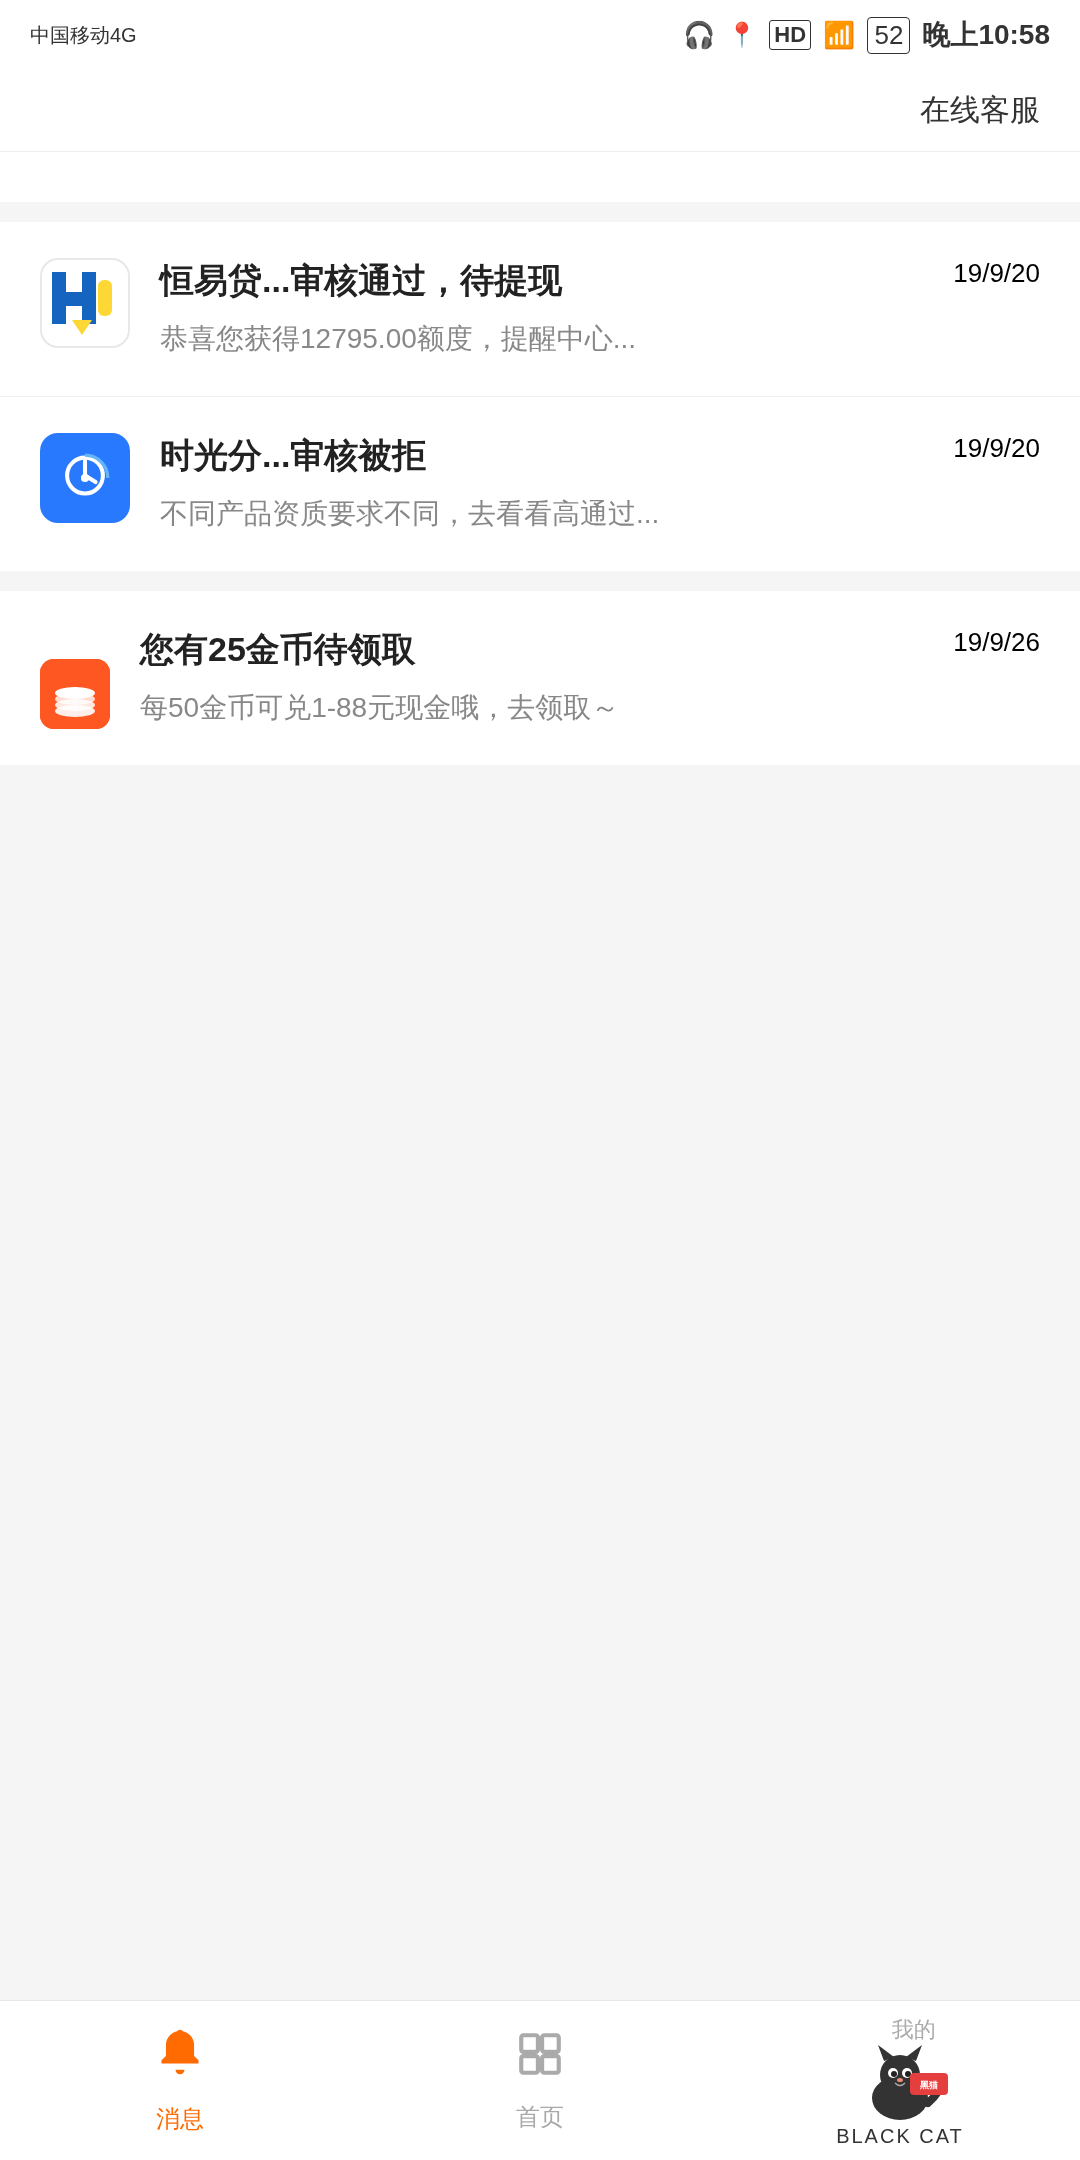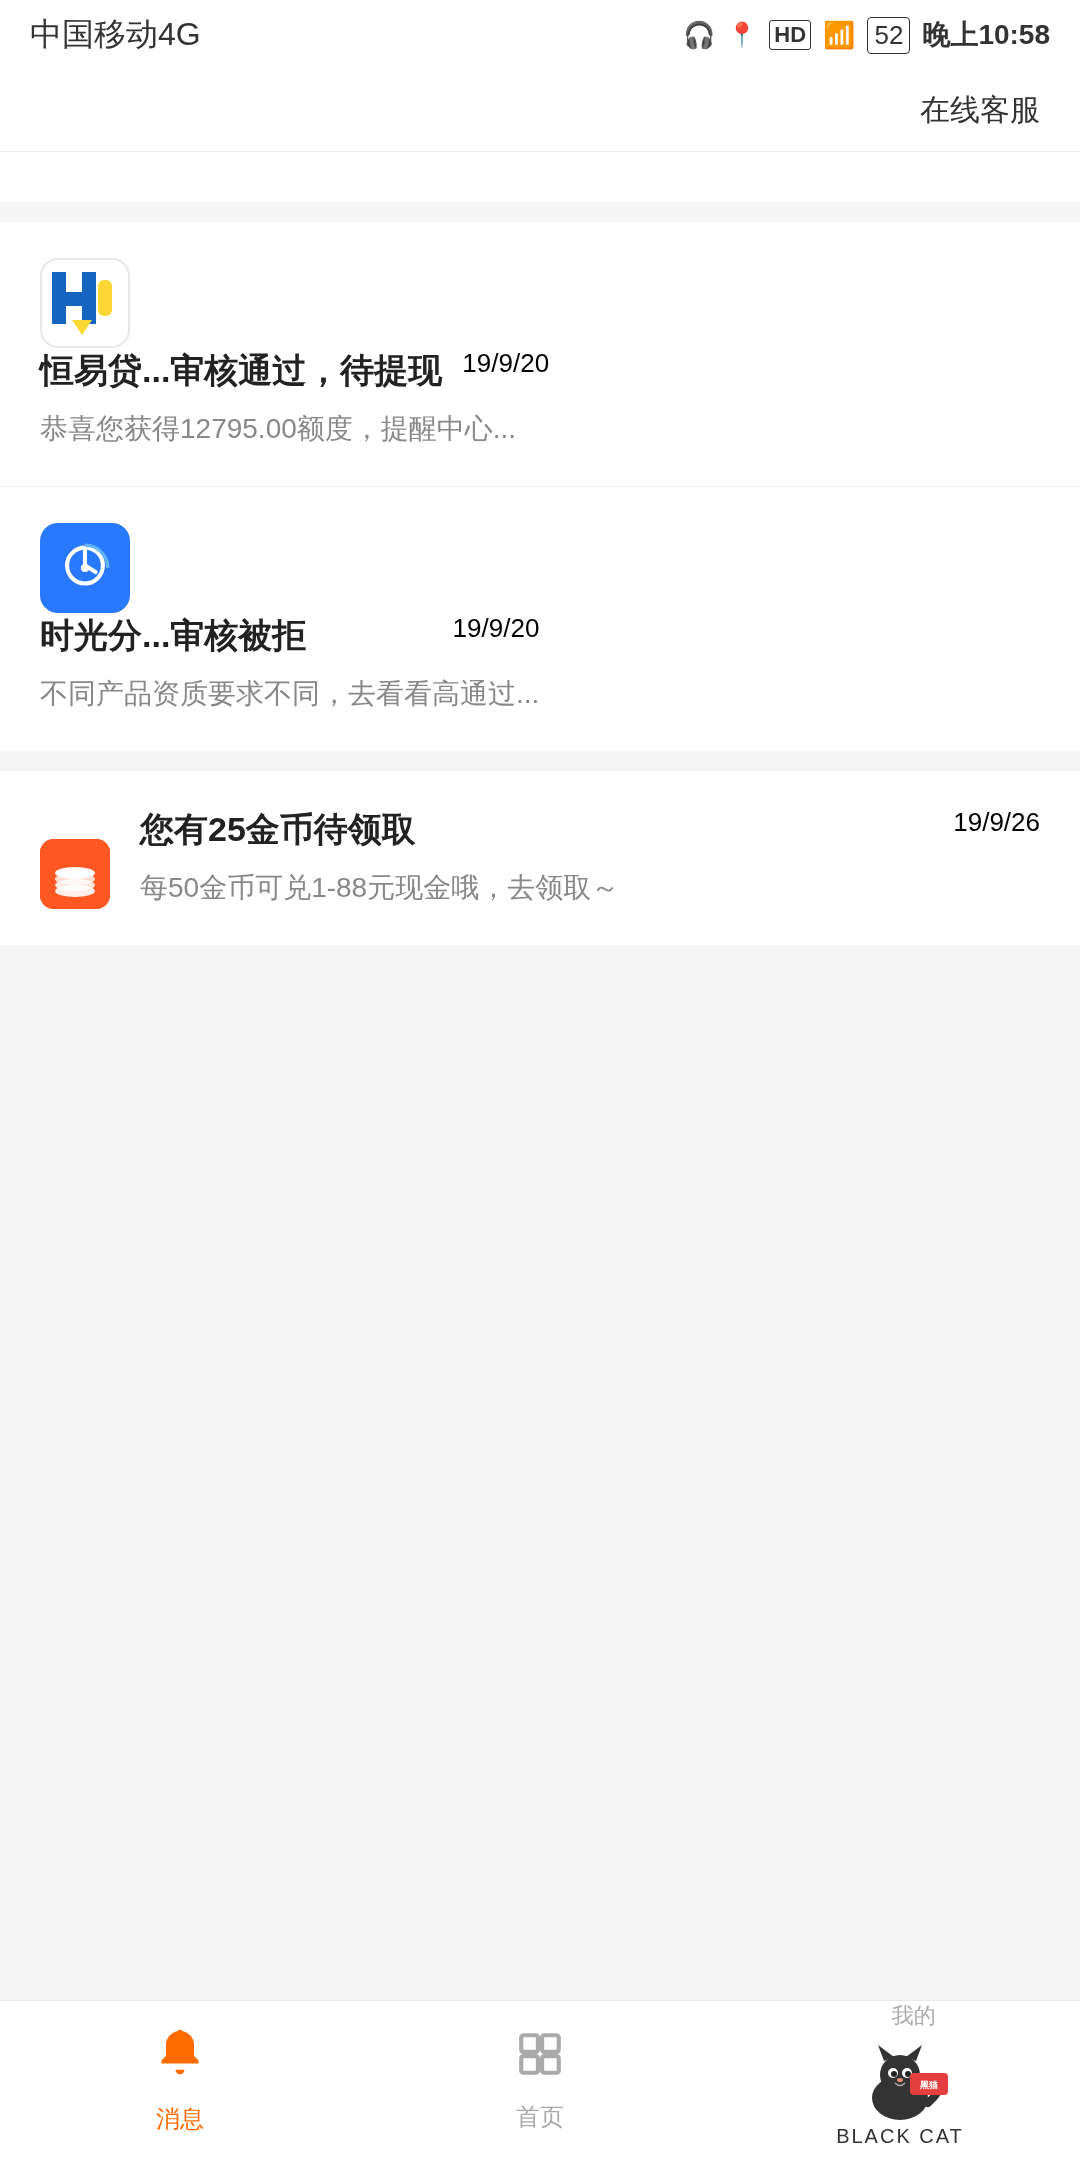--- a/index.html
+++ b/index.html
@@ -19,21 +19,21 @@
       width: 100%;
       height: 70px;
       background: #fff;
       display: flex;
       align-items: center;
       justify-content: space-between;
       padding: 0 30px;
     }
 
     .status-left {
-      font-size: 32px;
+      font-size: 20px;
       color: #333;
       font-weight: 500;
     }
 
     .status-right {
       display: flex;
       align-items: center;
       gap: 12px;
       font-size: 26px;
       color: #333;
@@ -105,21 +105,20 @@
       background: #fff;
       margin-top: 20px;
     }
 
     .notification-item {
       display: flex;
       align-items: flex-start;
       padding: 36px 40px;
       border-bottom: 1px solid #f0f0f0;
       cursor: pointer;
-      flex-direction: column;
     }
 
     .notification-item:last-child {
       border-bottom: none;
     }
 
     .notif-icon {
       width: 90px;
       height: 90px;
       border-radius: 18px;
@@ -399,17 +398,17 @@
 
         <ellipse cx="50" cy="57" rx="3" ry="2" fill="#e87"></ellipse>
 
         <path d="M45 60 Q50 65 55 60" stroke="#aaa" stroke-width="1.5" fill="none"></path>
 
         <path d="M78 80 Q95 65 88 55" stroke="#333" stroke-width="8" fill="none" stroke-linecap="round"></path>
 
         <rect x="60" y="50" width="38" height="22" rx="4" fill="#e53e3e"></rect>
         <text x="79" y="65" text-anchor="middle" font-size="9" fill="#fff" font-weight="bold">黑猫</text>
       </svg>
-      <span class="tab-label" style="position:absolute; top:0; right:28px; font-size:22px; color:#aaa;">我的</span>
+      <span class="tab-label" style="position:absolute; top:14px; right:28px; font-size:22px; color:#aaa;">我的</span>
       <span style="font-size:20px; color:#333; font-weight:normal; letter-spacing:2px; margin-top: -8px;">BLACK CAT</span>
     </div>
   </div>
 </div>
 
 </body></html>

